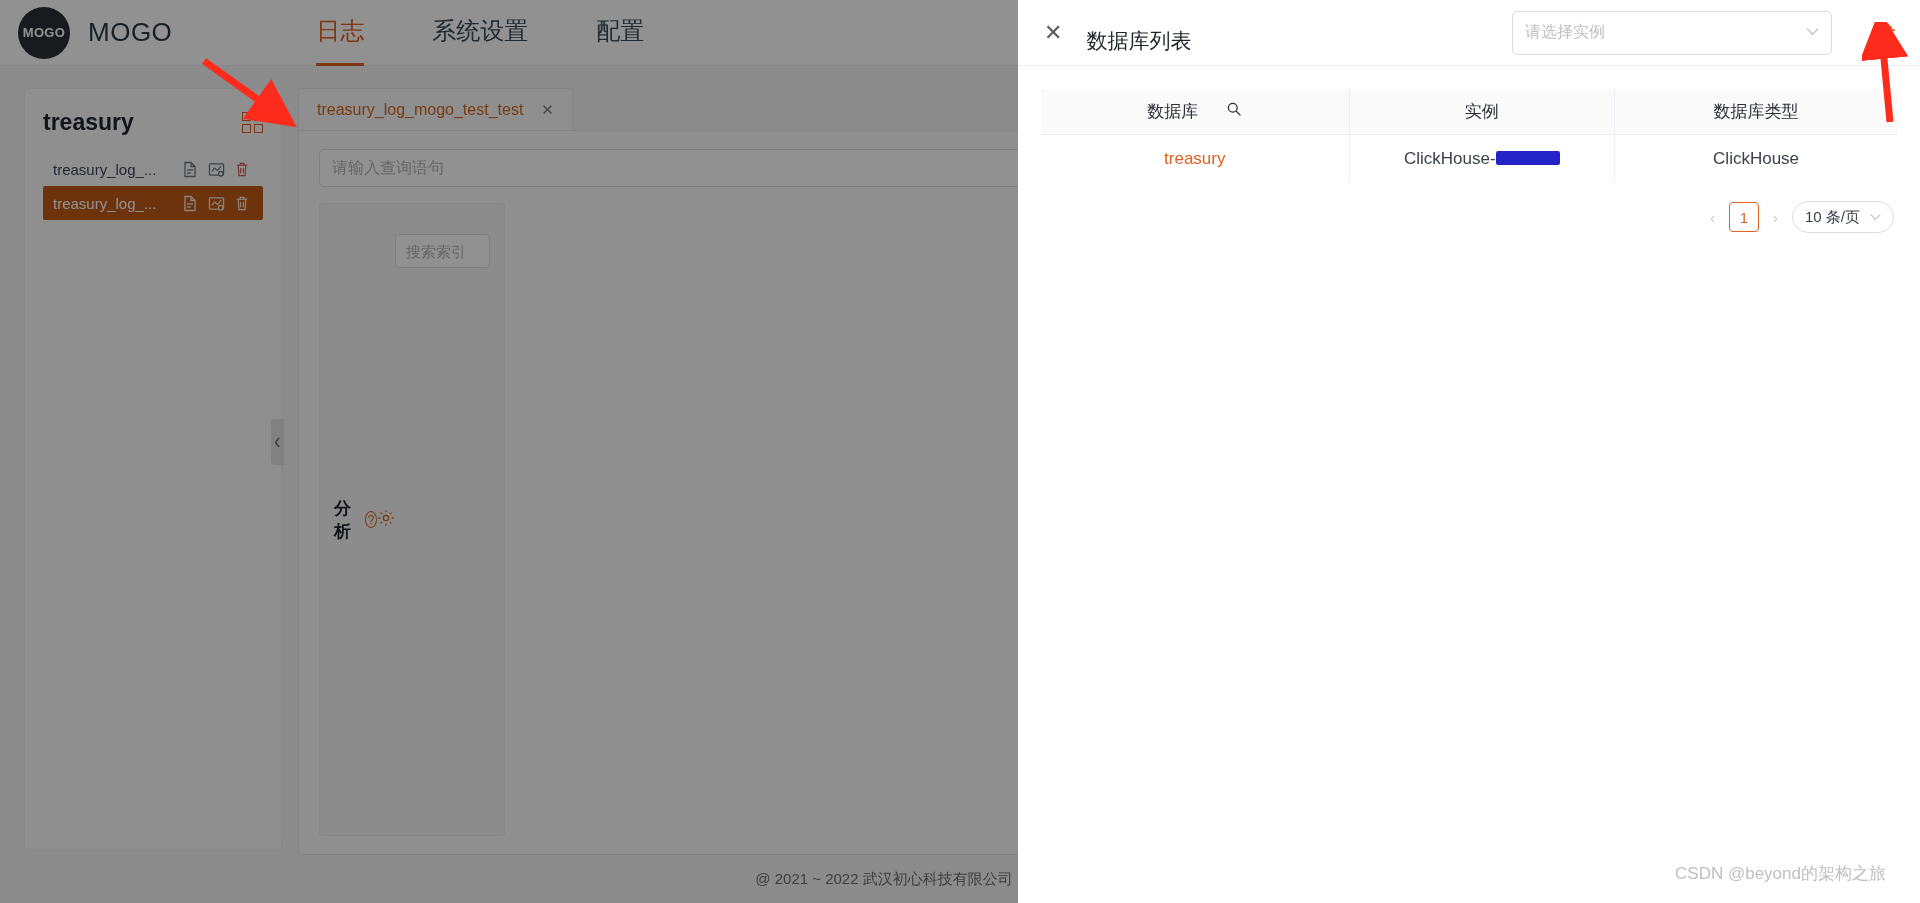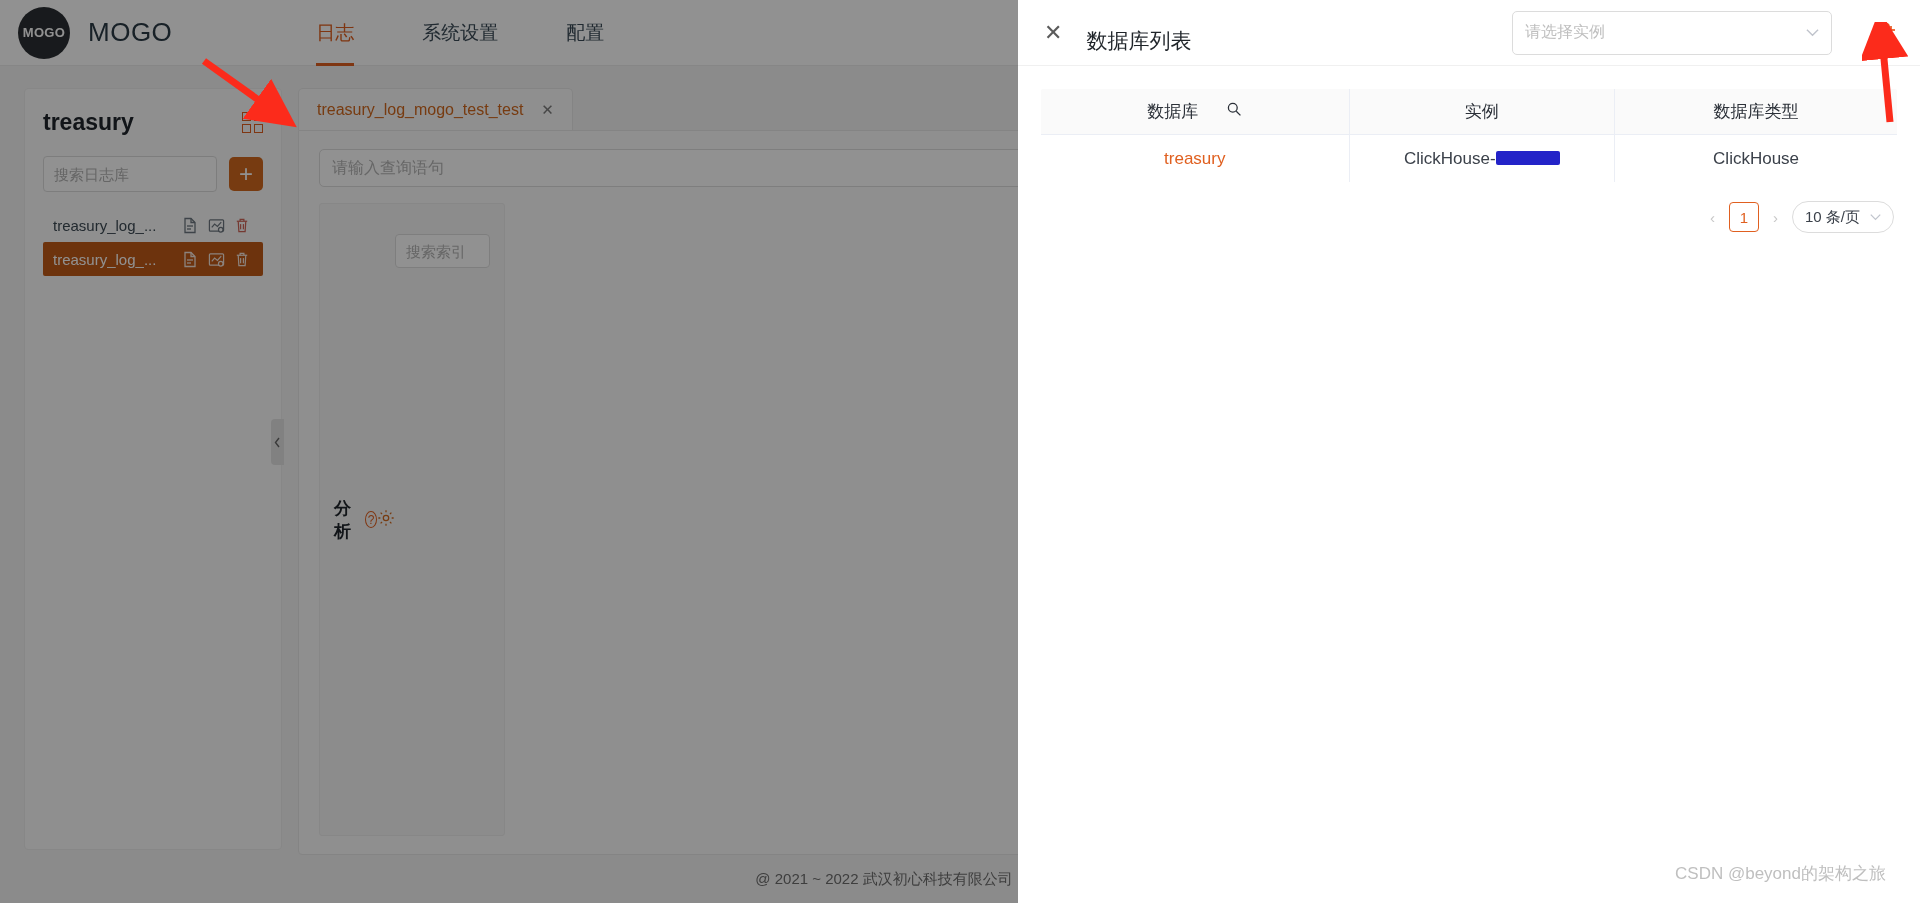--- a/index.html
+++ b/index.html
@@ -31,22 +31,22 @@
     background: #2b2f33; color: #fff;
     display: flex; align-items: center; justify-content: center;
     font-size: 13px; font-weight: bold; letter-spacing: .3px;
     flex: none;
   }
   .logo-text {
     margin-left: 18px; font-size: 26px; color: #2b3a46; letter-spacing: .5px;
   }
   .nav { display: flex; margin-left: 110px; }
   .nav-item {
-    font-size: 19px; color: #3b4b57; padding: 0 34px; cursor: pointer;
-    line-height: 66px; position: relative;
+    font-size: 24px; color: #3b4b57; padding: 0 34px; cursor: pointer;
+    line-height: 66px; position: relative; font-family: Liberation Mono, monospace;
   }
   .nav-item.active { color: #e06020; }
   .nav-item.active::after {
     content: ""; position: absolute; left: 34px; right: 34px; bottom: 0;
     height: 3px; background: #e06020;
   }
 
   
   .body-area { flex: 1; display: flex; padding: 22px 24px 0 24px; position: relative; min-height: 0; }
 
@@ -177,21 +177,21 @@
   }
   .drawer-head {
     height: 66px; flex: none; display: flex; align-items: center; gap: 24px;
     padding: 0 22px 0 26px; border-bottom: 1px solid #f0f0f0;
   }
   .drawer-close { font-size: 22px; color: #5b5b5b; cursor: pointer; line-height: 1; }
   .drawer-title { font-size: 21px; color: #1f2429; margin-top: 16px; }
   .inst-select {
     margin-left: auto; width: 320px; height: 44px; border: 1px solid #dcdcdc;
     border-radius: 5px; display: flex; align-items: center; padding: 0 12px;
-    font-size: 16px; color: #bfbfbf; cursor: pointer;
+    font-size: 16px; color: #bfbfbf; cursor: pointer; font-family: Liberation Serif, serif;
   }
   .inst-select .chev { margin-left: auto; color: #c0c4cc; font-size: 12px; }
   .drawer-action { margin-left: 18px; cursor: pointer; display: flex; align-items: center; }
 
   .drawer-body { flex: 1; padding: 22px 22px 0 22px; overflow: hidden; }
   table.dbtable {
     width: 100%; border-collapse: collapse;
     border: 1px solid #ebeef5; border-radius: 3px; overflow: hidden;
   }
   table.dbtable th {
@@ -260,27 +260,20 @@
         <div class="lib-head">
           <div class="lib-title">treasury</div>
           <div class="grid-icon">
             <i></i>
               <i></i>
               <i></i>
               <i></i>
           </div>
         </div>
 
-        <div class="lib-search-row">
-          <div class="search-box">
-            <input type="text" placeholder="搜索日志库" style="">
-
-          </div>
-          <div class="add-btn">+</div>
-        </div>
 
         <div class="lib-list">
           <div class="lib-item">
             <span class="lib-name">treasury_log_...</span>
             <span class="act">
               <svg width="16" height="17" viewBox="0 0 16 17" fill="none" stroke="#55616b" stroke-width="1.3">
                 <path d="M3 1.5h6l4 4v10H3z"></path>
                   <path d="M9 1.5v4h4"></path>
                   <line x1="5" y1="9" x2="11" y2="9"></line>
                   <line x1="5" y1="12" x2="9" y2="12"></line>

